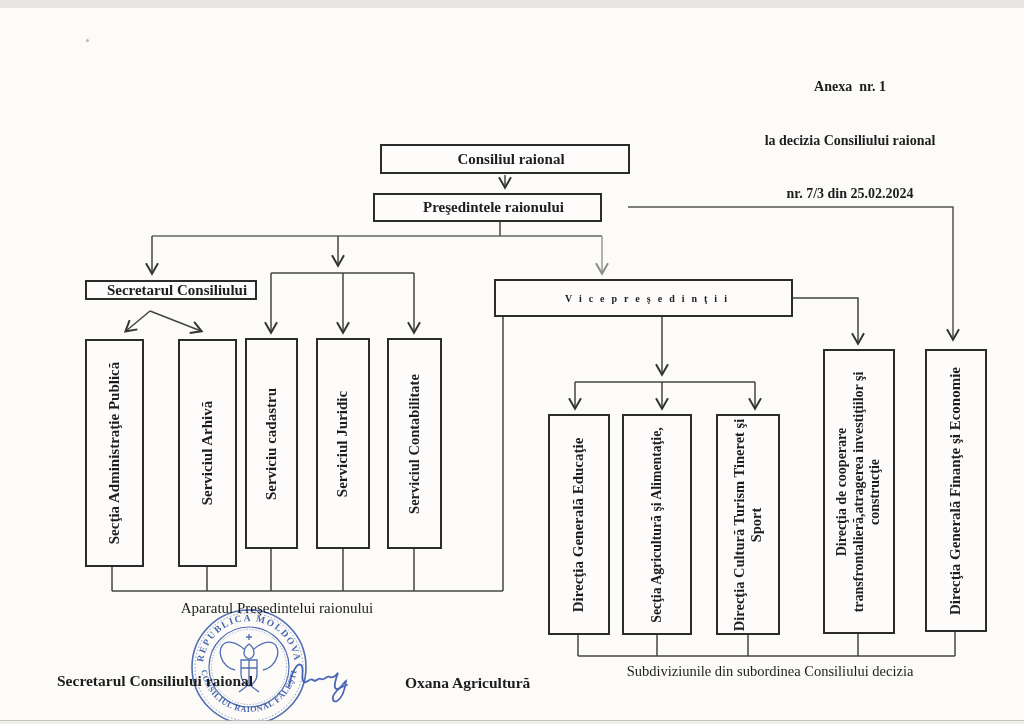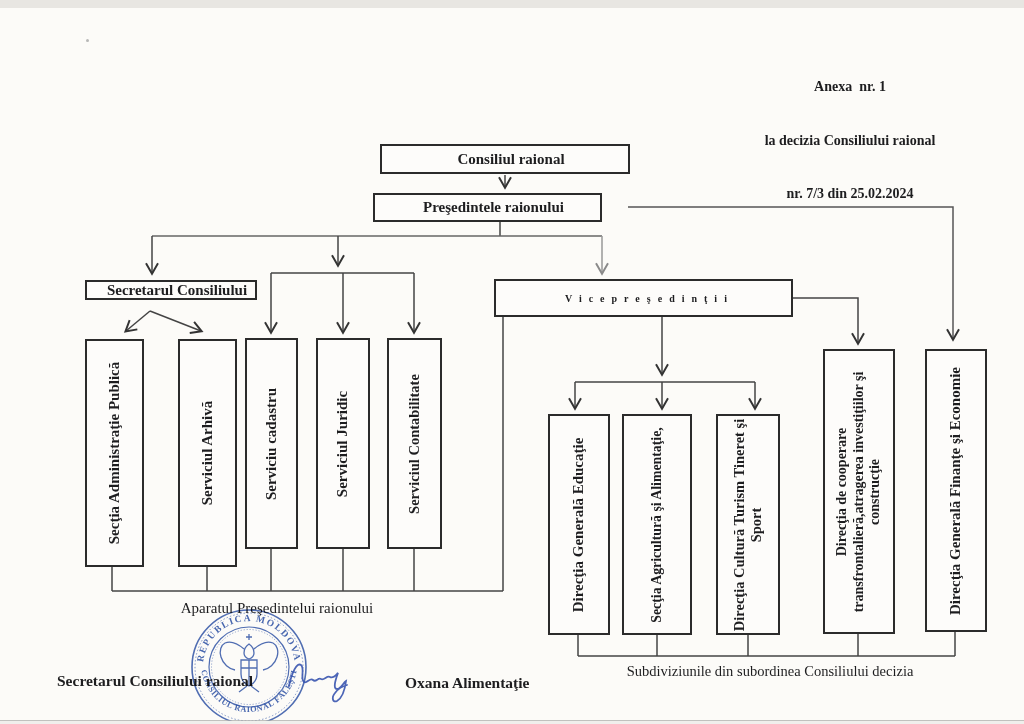--- a/index.html
+++ b/index.html
@@ -136,21 +136,21 @@
     <span class="vtext" style="width:276px;font-size:14px">Direcţia de cooperare transfrontalieră,atragerea investiţiilor şi construcţie</span>
   </div>
   <div class="node vnode" style="left:925px;top:341px;width:62px;height:283px">
     <span class="vtext" style="width:274px">Direcţia Generală Finanţe şi Economie</span>
   </div>
 
   <div class="glabel" style="left:177px;top:592px;width:200px;text-align:center">Aparatul Preşedintelui raionului</div>
   <div class="glabel" style="left:605px;top:655px;width:330px;text-align:center;font-size:14.5px">Subdiviziunile din subordinea Consiliului decizia</div>
 
   <div class="sig-line" style="left:57px;top:664px">Secretarul Consiliului raional</div>
-  <div class="sig-line" style="left:405px;top:666px">Oxana Alimentaţie</div>
+  <div class="sig-line" style="left:405px;top:666px">Oxana Agricultură</div>
 
   <svg id="stamp-layer" class="layer">
     <g stroke="#2b50a8" fill="none" opacity="0.82">
       <circle cx="249" cy="659" r="57" stroke-width="1.6"></circle>
       <circle cx="249" cy="659" r="54" stroke-width=".7" stroke-dasharray="1.5 2"></circle>
       <circle cx="249" cy="659" r="40" stroke-width="1.2"></circle>
       <circle cx="249" cy="659" r="37.5" stroke-width=".6" stroke-dasharray="1.2 1.8"></circle>
     </g>
     <g fill="#2b50a8" opacity="0.85" font-family="Liberation Serif, serif" font-weight="bold">
       <path id="arcTop" d="M 203 659 A 46 46 0 0 1 295 659" fill="none"></path>

